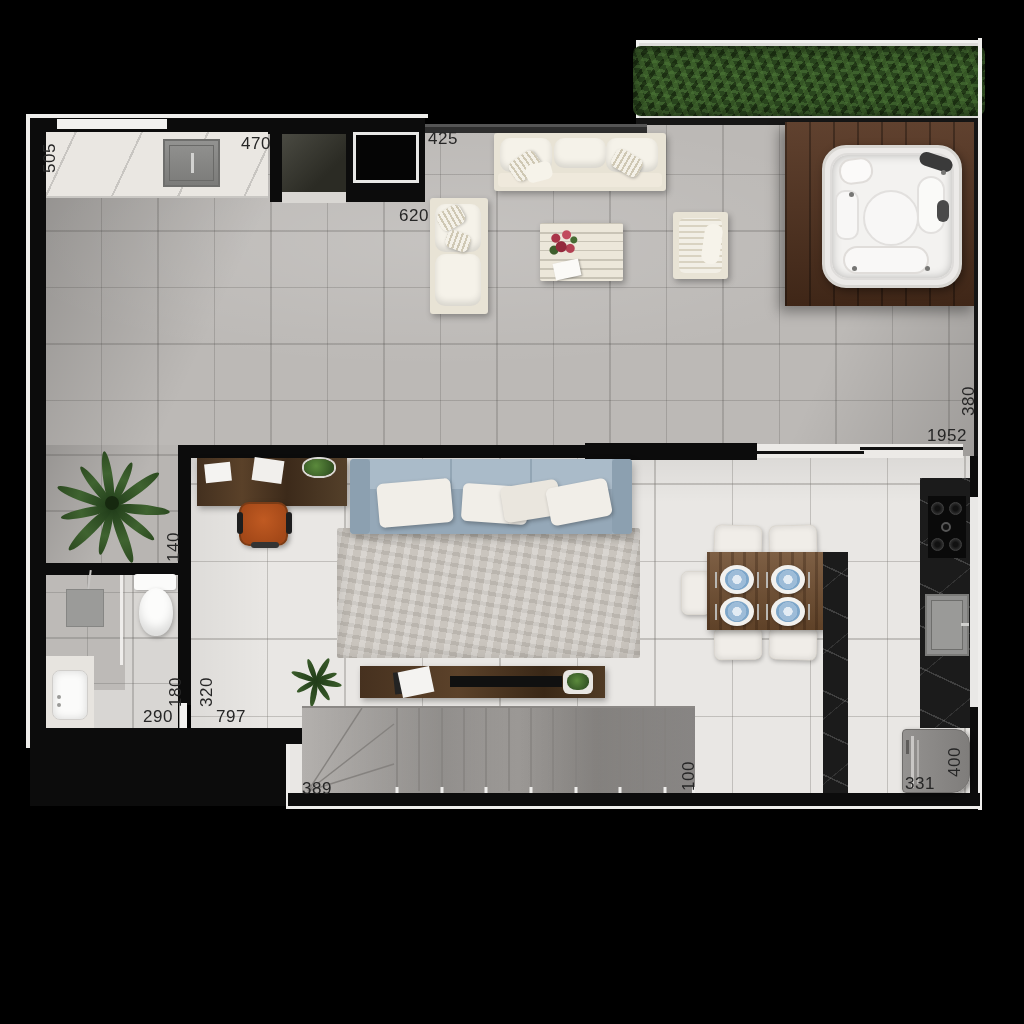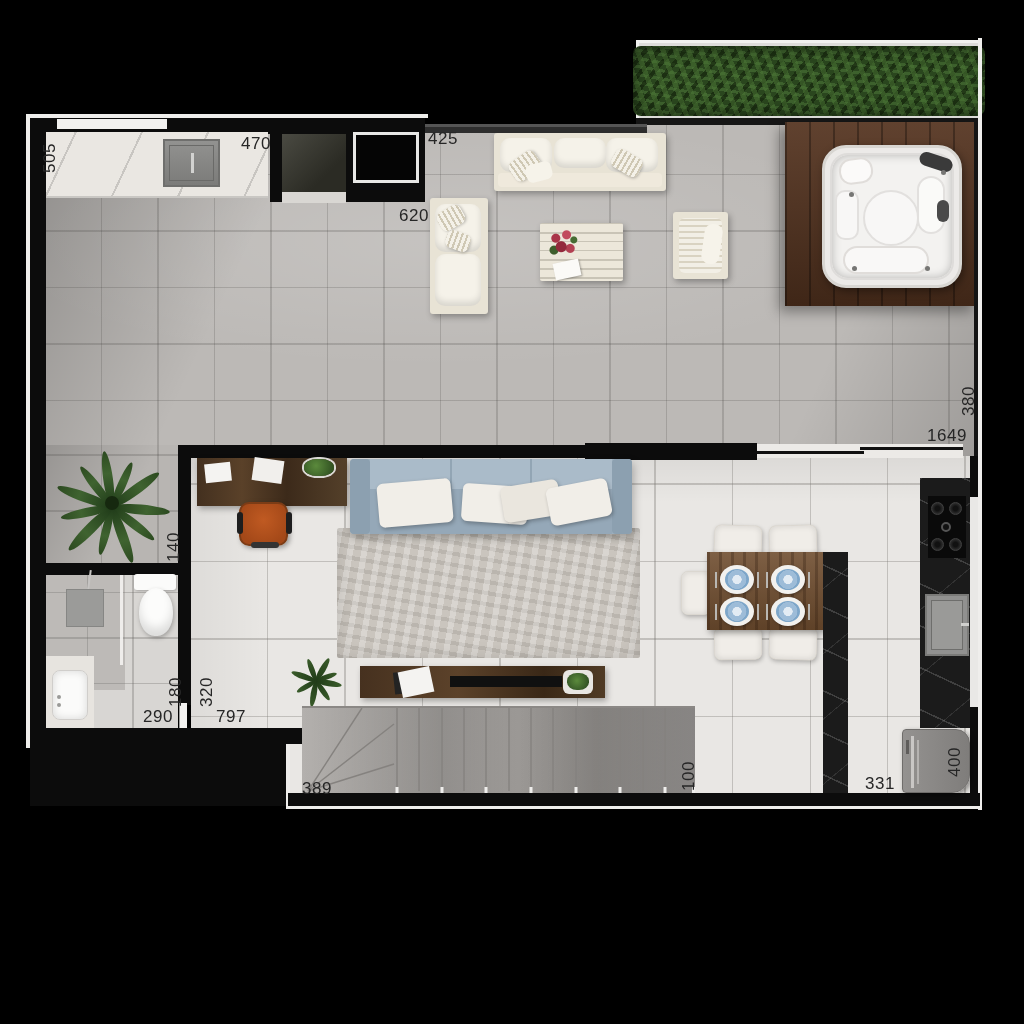--- a/index.html
+++ b/index.html
@@ -266,21 +266,21 @@
   .fdot2{left:4px;top:32px;width:4px;height:4px;border-radius:50%;background:#9a9a98;}
 
   
   .dim{color:#262626;font-size:17px;letter-spacing:.5px;white-space:nowrap;
     transform:translate(-50%,-50%);}
   .dim.v{transform:translate(-50%,-50%) rotate(-90deg);}
   .d0{left:50px;top:158px}.d1{left:256px;top:144px}.d2{left:443px;top:139px}
   .d3{left:414px;top:216px}.d4{left:969px;top:401px}.d5{left:947px;top:436px}
   .d6{left:174px;top:547px}.d7{left:176px;top:692px}.d8{left:207px;top:692px}
   .d9{left:158px;top:717px}.d10{left:231px;top:717px}.d11{left:317px;top:789px}
-  .d12{left:689px;top:776px}.d13{left:880px;top:784px}.d14{left:955px;top:762px}
+  .d12{left:689px;top:776px}.d13{left:920px;top:784px}.d14{left:955px;top:762px}
 </style>
 </head>
 <body>
 
 <div id="canvas">
 
   <div class="terrace-floor"></div>
   <div class="nook-floor"></div>
   <div class="living-floor"></div>
   <div class="bath-floor"></div>
@@ -535,21 +535,21 @@
     <div class="appl-line1"></div>
     <div class="appl-line2"></div>
     <div class="appl-handle"></div>
   </div>
 
   <span class="dim v d0">505</span>
   <span class="dim d1">470</span>
   <span class="dim d2">425</span>
   <span class="dim d3">620</span>
   <span class="dim v d4">380</span>
-  <span class="dim d5">1649</span>
+  <span class="dim d5">1952</span>
   <span class="dim v d6">140</span>
   <span class="dim v d7">180</span>
   <span class="dim v d8">320</span>
   <span class="dim d9">290</span>
   <span class="dim d10">797</span>
   <span class="dim d11">389</span>
   <span class="dim v d12">100</span>
   <span class="dim d13">331</span>
   <span class="dim v d14">400</span>
 

